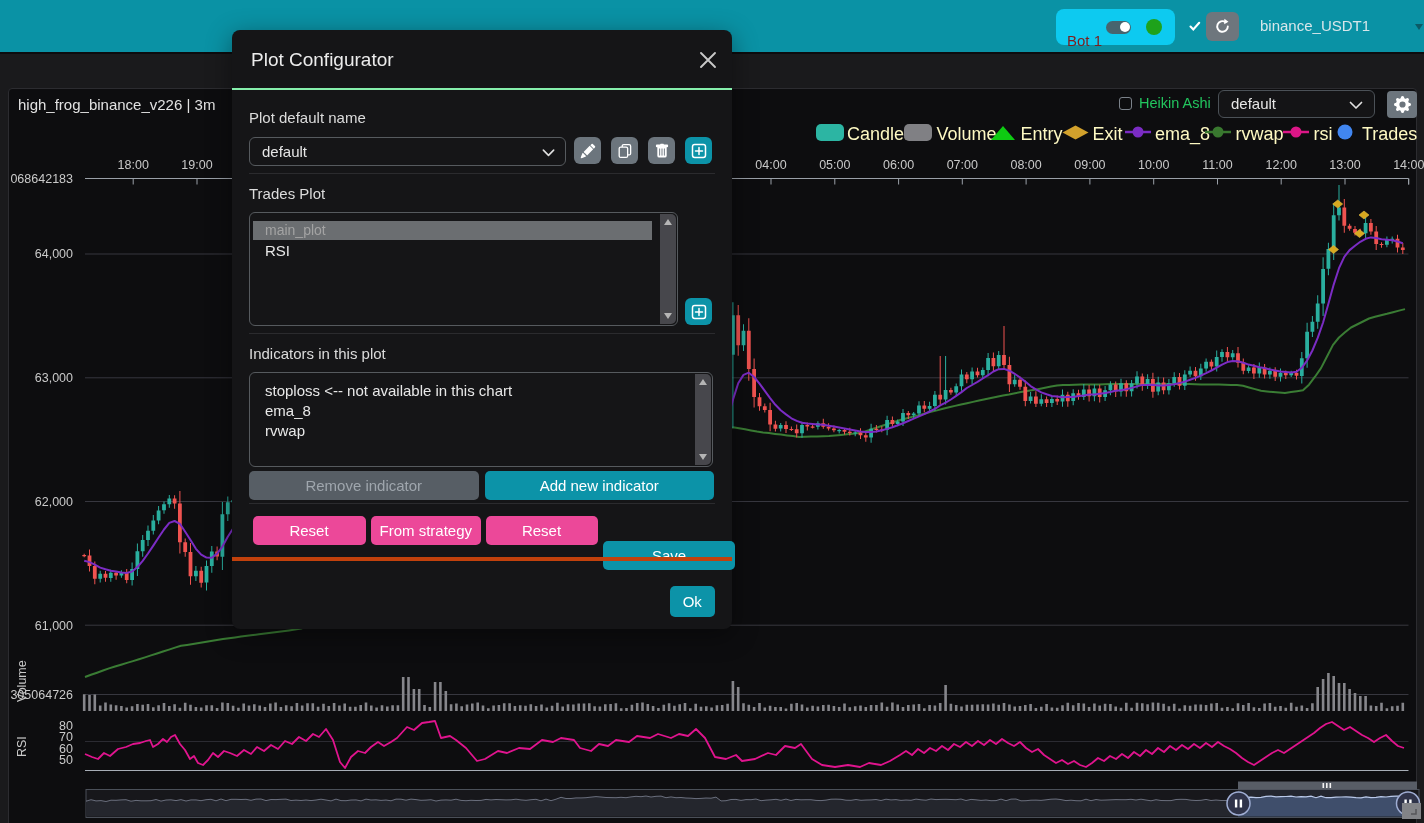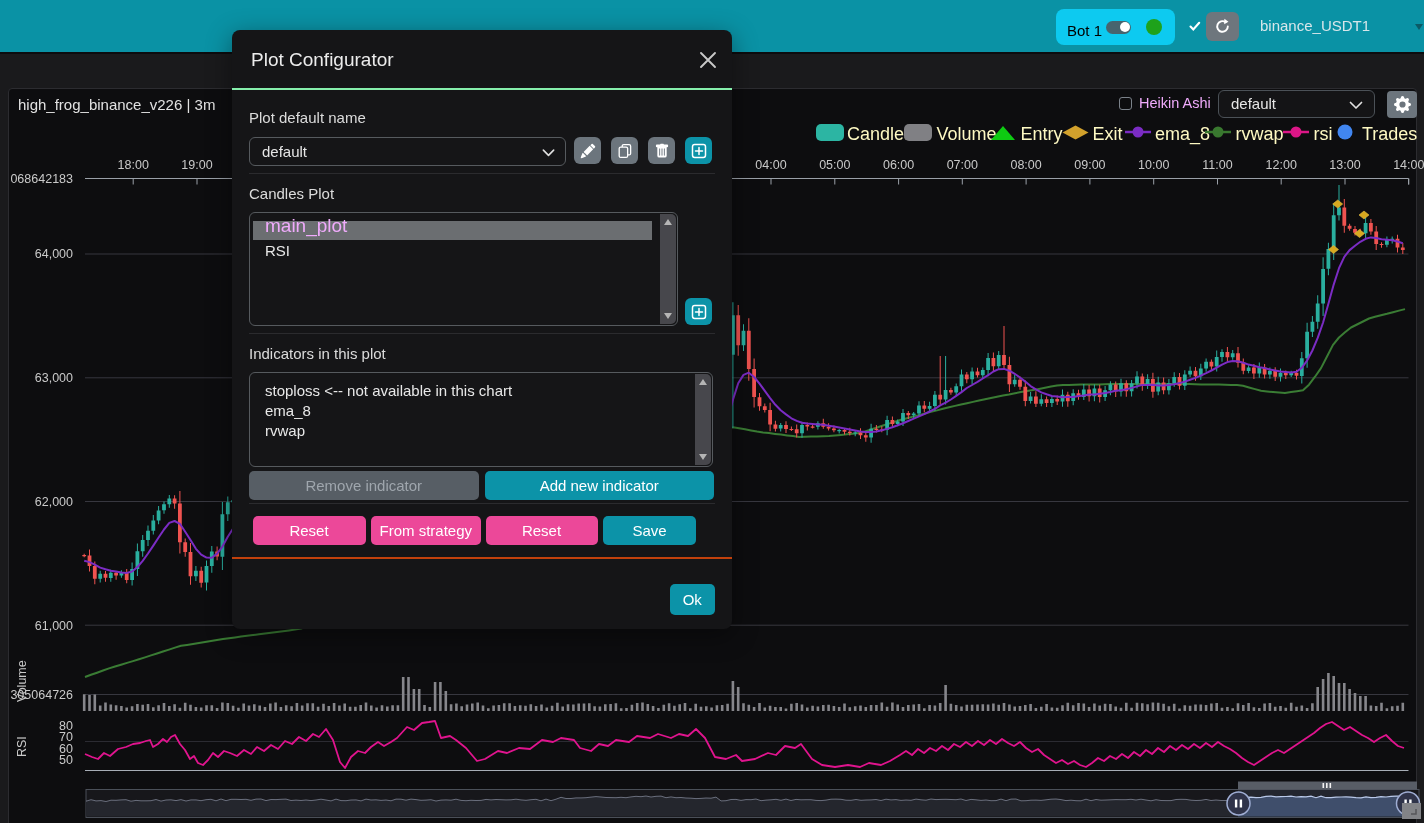--- a/index.html
+++ b/index.html
@@ -1,20 +1,20 @@
 <!DOCTYPE html>
 <html><head><meta charset="utf-8"><style>
 *{margin:0;padding:0;box-sizing:border-box}
 html,body{width:1424px;height:823px;overflow:hidden;background:#1a1a1c;
   font-family:"Liberation Sans",sans-serif;position:relative}
 .abs{position:absolute}
 
 #nav{position:absolute;left:0;top:0;width:1424px;height:52px;background:#0a92a5}
 #botpill{position:absolute;left:1056px;top:9px;width:119px;height:36px;border-radius:8px;background:#0dcaf0}
-#botpill .t{position:absolute;left:11px;top:4px;line-height:36px;font-size:15px;color:#000000}
+#botpill .t{position:absolute;left:11px;top:14px;line-height:36px;font-size:15px;color:#7f1d1d}
 #toggle{position:absolute;left:50px;top:11.5px;width:25px;height:13px;border-radius:7px;background:#47646e}
 #knob{position:absolute;right:1.5px;top:1.5px;width:10px;height:10px;border-radius:50%;background:#fff}
 #gdot{position:absolute;left:90px;top:10px;width:16px;height:16px;border-radius:50%;background:#1ea21b}
 #rldbtn{position:absolute;left:1206px;top:12px;width:33px;height:29px;border-radius:6px;background:#6e767d;text-align:center}
 #botname{position:absolute;left:1260px;top:0;line-height:52px;font-size:15px;color:#d7e6ea}
 #ftav{position:absolute;left:1454px;top:13px;width:28px;height:28px;border-radius:7px;background:#404040;
   color:#eef1f3;font-size:14px;text-align:center;line-height:28px}
 #caret{position:absolute;left:1415px;top:24px;width:0;height:0;border-left:4.5px solid transparent;
   border-right:4.5px solid transparent;border-top:6px solid #0c5a66}
 
@@ -38,21 +38,21 @@
 .ibtn svg{position:absolute;left:50%;top:50%;transform:translate(-50%,-50%)}
 .mhr{position:absolute;left:17px;width:466px;height:0;border-top:1px solid #2b2b2e}
 .lbox{position:absolute;border:1px solid #565a5e;border-radius:6px;background:#151517}
 .sbar{position:absolute;top:1px;bottom:1px;right:1px;width:16px;background:#47474c;border-radius:0 5px 5px 0}
 .sbar .ua{position:absolute;left:4px;top:5px;width:0;height:0;border-left:4px solid transparent;border-right:4px solid transparent;border-bottom:6px solid #b5b5b5}
 .sbar .da{position:absolute;left:4px;bottom:5px;width:0;height:0;border-left:4px solid transparent;border-right:4px solid transparent;border-top:6px solid #b5b5b5}
 .mbtn{position:absolute;height:29px;border-radius:5px;background:#ec4899;color:#fff;font-size:15px;
   text-align:center;line-height:29px}
 .mbtn.teal{background:#0c93a8}
 .mbtn.dis{background:#575e65;color:#9fa6ad}
-#mfoot{position:absolute;left:0;bottom:0;width:100%;height:72px;border-top:2px solid #c2410c}
+#mfoot{position:absolute;left:0;bottom:0;width:100%;height:72px;border-top:4px solid #c2410c}
 </style></head>
 <body>
 
 <div style="position:absolute;left:0;top:52px;width:1424px;height:2px;background:#0c0c0e"></div>
 <div id="nav">
  <div id="botpill">
       <span class="t">Bot 1</span>
    <div id="toggle">
         <div id="knob"></div>
       </div>
@@ -66,21 +66,21 @@
         <path d="M9.8 0.8 L13.6 3.5 L9.6 5.8 Z" fill="#fff"></path>
       </svg></div>
  <div id="botname">binance_USDT1</div>
  <div id="ftav">FT</div>
  <div id="caret"></div>
 </div>
 
 <div id="card"></div>
 <div id="title" style="position:absolute;left:18px;top:96px;font-size:15px;color:#e2e2e2">high_frog_binance_v226 | 3m</div>
 <div id="hachk" style="position:absolute;left:1119px;top:96.5px;width:13px;height:13px;border:1px solid #7b828a;border-radius:3px"></div>
-<div style="position:absolute;left:1139px;top:95px;font-size:14.5px;color:#f0abfc">Heikin Ashi</div>
+<div style="position:absolute;left:1139px;top:95px;font-size:14.5px;color:#22c55e">Heikin Ashi</div>
 <div style="position:absolute;left:1218px;top:90px;width:157px;height:28px;border:1px solid #4b5157;border-radius:6px;background:#141416">
   <span style="position:absolute;left:12px;top:0;line-height:26px;font-size:15px;color:#e6e6e6">default</span>
   <svg style="position:absolute;right:10px;top:6px" width="16" height="16" viewBox="0 0 16 16">
       <path d="M2.5 5.5 L8 11 L13.5 5.5" stroke="#e0e0e0" stroke-width="1.7" fill="none" stroke-linecap="round" stroke-linejoin="round"></path>
     </svg>
 </div>
 <div style="position:absolute;left:1387px;top:91px;width:30px;height:27px;border-radius:4px;background:#6c757d;text-align:center;padding-top:5px"><svg width="17" height="17" viewBox="0 0 16 16" fill="#fff">
       <path d="M9.405 1.05c-.413-1.4-2.397-1.4-2.81 0l-.1.34a1.464 1.464 0 0 1-2.105.872l-.31-.17c-1.283-.698-2.686.705-1.987 1.987l.169.311c.446.82.023 1.841-.872 2.105l-.34.1c-1.4.413-1.4 2.397 0 2.81l.34.1a1.464 1.464 0 0 1 .872 2.105l-.17.31c-.698 1.283.705 2.686 1.987 1.987l.311-.169a1.464 1.464 0 0 1 2.105.872l.1.34c.413 1.4 2.397 1.4 2.81 0l.1-.34a1.464 1.464 0 0 1 2.105-.872l.31.17c1.283.698 2.686-.705 1.987-1.987l-.169-.311a1.464 1.464 0 0 1 .872-2.105l.34-.1c1.4-.413 1.4-2.397 0-2.81l-.34-.1a1.464 1.464 0 0 1-.872-2.105l.17-.31c.698-1.283-.705-2.686-1.987-1.987l-.311.169a1.464 1.464 0 0 1-2.105-.872l-.1-.34z M8 10.93a2.929 2.929 0 1 1 0-5.86 2.929 2.929 0 0 1 0 5.858z"></path>
     </svg></div>
 <svg class="abs" style="left:815.5px;top:123.5px" width="28" height="17">
@@ -245,24 +245,24 @@
         <path d="M2.5 1a1 1 0 0 0-1 1v1a1 1 0 0 0 1 1H3v9a2 2 0 0 0 2 2h6a2 2 0 0 0 2-2V4h.5a1 1 0 0 0 1-1V2a1 1 0 0 0-1-1H10a1 1 0 0 0-1-1H7a1 1 0 0 0-1 1H2.5zm3 4a.5.5 0 0 1 .5.5v7a.5.5 0 0 1-1 0v-7a.5.5 0 0 1 .5-.5zM8 5a.5.5 0 0 1 .5.5v7a.5.5 0 0 1-1 0v-7A.5.5 0 0 1 8 5zm3 .5v7a.5.5 0 0 1-1 0v-7a.5.5 0 0 1 1 0z"></path>
       </svg>
     </div>
  <div class="ibtn teal" style="left:453px;top:107px">
       <svg width="16" height="16" viewBox="0 0 16 16" fill="none">
         <rect x="1.5" y="1.5" width="13" height="13" rx="2.2" stroke="#fff" stroke-width="1.5"></rect>
         <path d="M8 4.5v7M4.5 8h7" stroke="#fff" stroke-width="1.5" stroke-linecap="round"></path>
       </svg>
     </div>
  <div class="mhr" style="top:143px"></div>
- <div class="mlabel" style="left:17px;top:155px">Candles Plot</div>
+ <div class="mlabel" style="left:17px;top:155px">Trades Plot</div>
  <div class="lbox" style="left:17px;top:182px;width:428.5px;height:113.5px">
    <div style="position:absolute;left:2.5px;top:7.5px;width:399px;height:19.5px;background:#6b6e71"></div>
-   <div style="position:absolute;left:15px;top:2px;font-size:19px;color:#f0abfc">main_plot</div>
+   <div style="position:absolute;left:15px;top:9px;font-size:14px;color:#a3a3a3">main_plot</div>
    <div style="position:absolute;left:15px;top:29px;font-size:15px;color:#e8e8e8">RSI</div>
    <div class="sbar">
         <div class="ua"></div>
         <div class="da"></div>
       </div>
  </div>
  <div class="ibtn teal" style="left:453px;top:268px">
       <svg width="16" height="16" viewBox="0 0 16 16" fill="none">
         <rect x="1.5" y="1.5" width="13" height="13" rx="2.2" stroke="#fff" stroke-width="1.5"></rect>
         <path d="M8 4.5v7M4.5 8h7" stroke="#fff" stroke-width="1.5" stroke-linecap="round"></path>
@@ -276,17 +276,17 @@
         <div class="ua"></div>
         <div class="da"></div>
       </div>
  </div>
  <div class="mbtn teal" style="left:252.5px;top:440.5px;width:229.5px">Add new indicator</div>
  <div class="mbtn dis" style="left:17px;top:440.5px;width:229.5px">Remove indicator</div>
  <div class="mhr" style="top:473px"></div>
  <div class="mbtn" style="left:20.5px;top:486px;width:113px">Reset</div>
  <div class="mbtn" style="left:138.5px;top:486px;width:110.5px">From strategy</div>
  <div class="mbtn" style="left:253.5px;top:486px;width:112px">Reset</div>
- <div class="mbtn teal" style="left:371px;top:486px;width:93px">Save</div>
+ <div class="mbtn teal" style="left:371px;top:511px;width:132px">Save</div>
  <div id="mfoot">
    <div class="mbtn teal" style="left:438px;top:25px;width:44.5px;height:31px;line-height:31px">Ok</div>
  </div>
 </div>
 
 </body></html>

